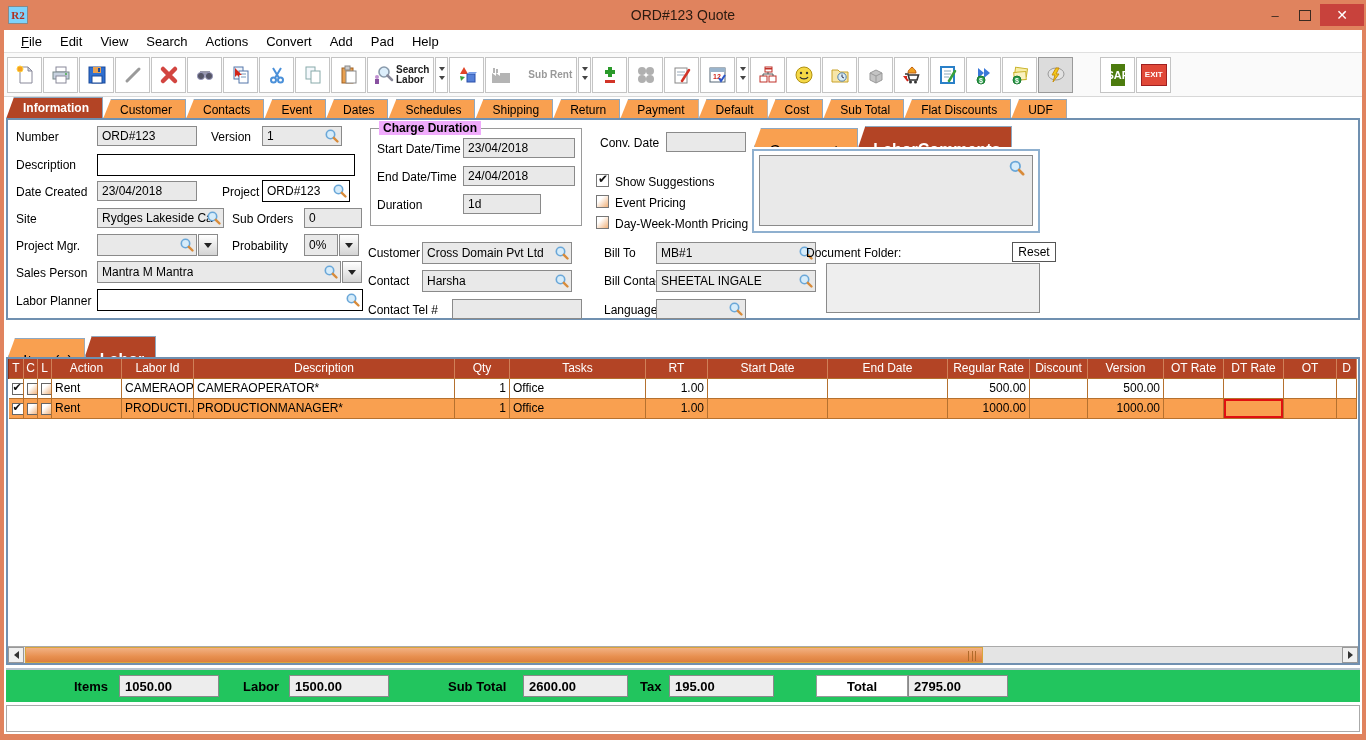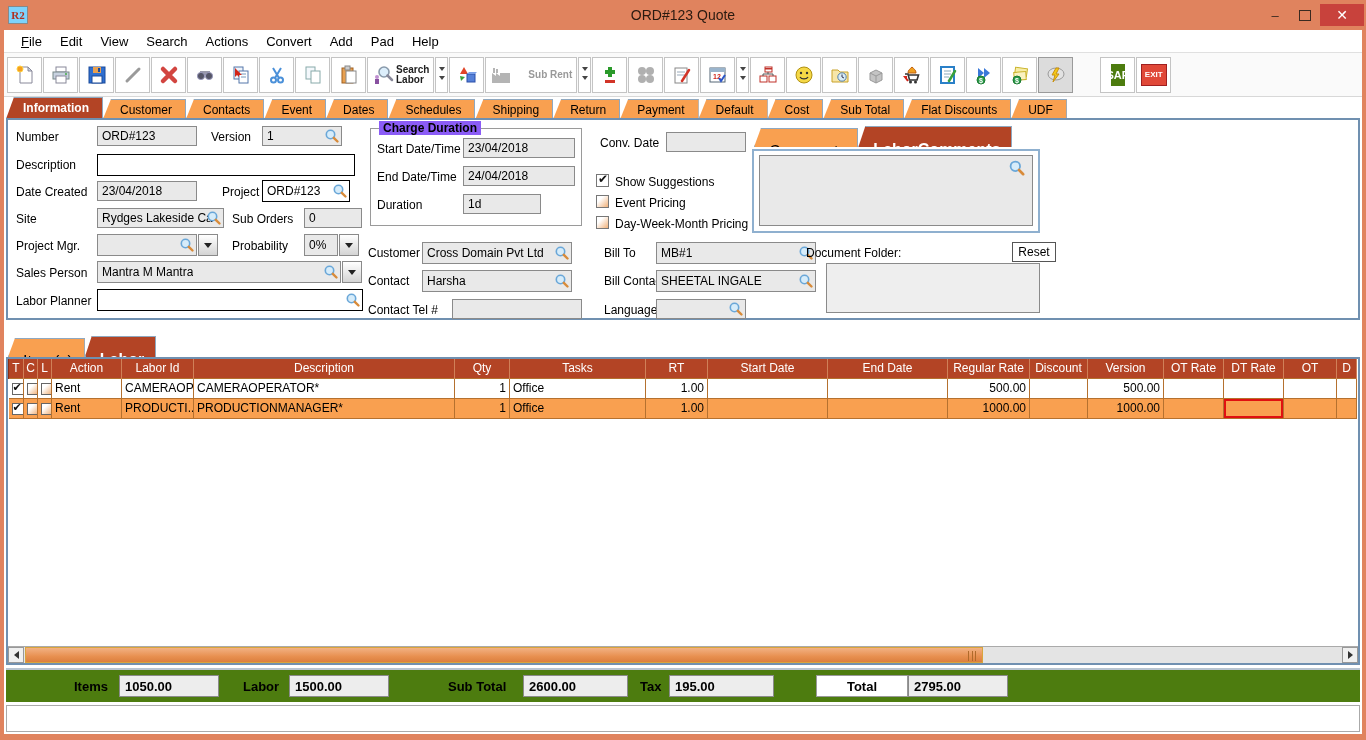--- a/index.html
+++ b/index.html
@@ -45,21 +45,21 @@
   .info-panel { position:absolute; left:6px; top:118px; right:6px; height:202px; background:#fff; border:2px solid #7090b0; }
   .lbl { position:absolute; font-size:12px; color:#000; white-space:nowrap; }
   .field { position:absolute; height:20px; background:#e9e9e9; border:1px solid #8a8a8a; display:flex; align-items:center; padding:0 4px; font-size:12px; color:#000; }
   .field.white { background:#fff; border:1px solid #000; }
   .field .ftext { overflow:hidden; white-space:nowrap; }
   .mag { position:absolute; right:1px; top:50%; transform:translateY(-50%); }
   .mag-free { position:absolute; }
   .combo-btn { position:absolute; width:20px; height:22px; background:linear-gradient(#ffffff,#d4d4d4); border:1px solid #8a8a8a; display:flex; align-items:center; justify-content:center; }
   .combo-btn i { width:0; height:0; border:4px solid transparent; border-top:5px solid #222; margin-top:5px; }
   .groupbox { position:absolute; border:1px solid #9a9a9a; }
-  .groupbox-title { position:absolute; top:-8px; left:8px; background:#8b5cf6; padding:0 4px; font-size:12px; font-weight:bold; }
+  .groupbox-title { position:absolute; top:-8px; left:8px; background:#f0abfc; padding:0 4px; font-size:12px; font-weight:bold; }
   .cb { position:absolute; width:13px; height:13px; border:1px solid #777; background:linear-gradient(135deg,#ffffff 30%,#f0b078); }
   .cb.checked { background:#fff; }
   .cb.checked::after { content:"\2714"; position:absolute; top:-3px; left:1px; font-size:12px; color:#111; }
   .comment-wrap { position:absolute; left:744px; top:29px; width:288px; height:84px; border:2px solid #8fb0cf; background:#fff; }
   .comment-box { position:absolute; left:5px; top:4px; right:5px; bottom:5px; background:#e9e9e9; border:1px solid #8a8a8a; }
   .docfolder-box { position:absolute; left:818px; top:143px; width:214px; height:50px; background:#eee; border:1px solid #8a8a8a; }
   .reset-btn { position:absolute; left:1004px; top:122px; width:44px; height:20px; background:#fff; border:1px solid #555; font-size:12px; display:flex; align-items:center; justify-content:center; }
 
   
   .grid-tabs { position:absolute; left:8px; top:334px; height:23px; display:flex; align-items:flex-end; }
@@ -83,21 +83,21 @@
   .sc-btn { position:absolute; top:0; width:16px; height:16px; background:#f0f0f0; border:1px solid #999; display:flex; align-items:center; justify-content:center; }
   .sc-btn.left { left:0; } .sc-btn.right { right:0; }
   .sc-btn i { width:0; height:0; border:4px solid transparent; }
   .sc-btn.left i { border-right:5px solid #333; margin-left:-4px; }
   .sc-btn.right i { border-left:5px solid #333; margin-right:-4px; }
   .sc-thumb { position:absolute; left:17px; top:0; width:958px; height:16px; background:linear-gradient(#f2b183,#e89050 60%,#db7f3e); border:1px solid #d9a43c; }
   .sc-grip { position:absolute; right:6px; top:3px; width:8px; height:10px; border-left:1px solid #b06a2a; border-right:1px solid #b06a2a; }
   .sc-grip::after { content:""; position:absolute; left:3px; top:0; bottom:0; border-left:1px solid #b06a2a; }
 
   
-  .totals { position:absolute; left:6px; top:668px; right:6px; height:34px; background:#4d7c0f; border-top:2px solid #b8c4d0; }
+  .totals { position:absolute; left:6px; top:668px; right:6px; height:34px; background:#22c55e; border-top:2px solid #b8c4d0; }
   .tot-lbl { position:absolute; top:9px; font-size:13px; font-weight:bold; }
   .tot-field { position:absolute; top:5px; height:22px; background:#ededed; border:1px solid #8a8a8a; font-size:13px; font-weight:bold; display:flex; align-items:center; padding:0 5px; }
   .tot-box { position:absolute; top:5px; height:22px; background:#fff; border:1px solid #999; font-size:13px; font-weight:bold; display:flex; align-items:center; justify-content:center; }
 
   
   .statusbar { position:absolute; left:6px; top:705px; right:6px; height:27px; background:#fff; border:1px solid #aaa; }
 </style>
 </head>
 <body>
 

